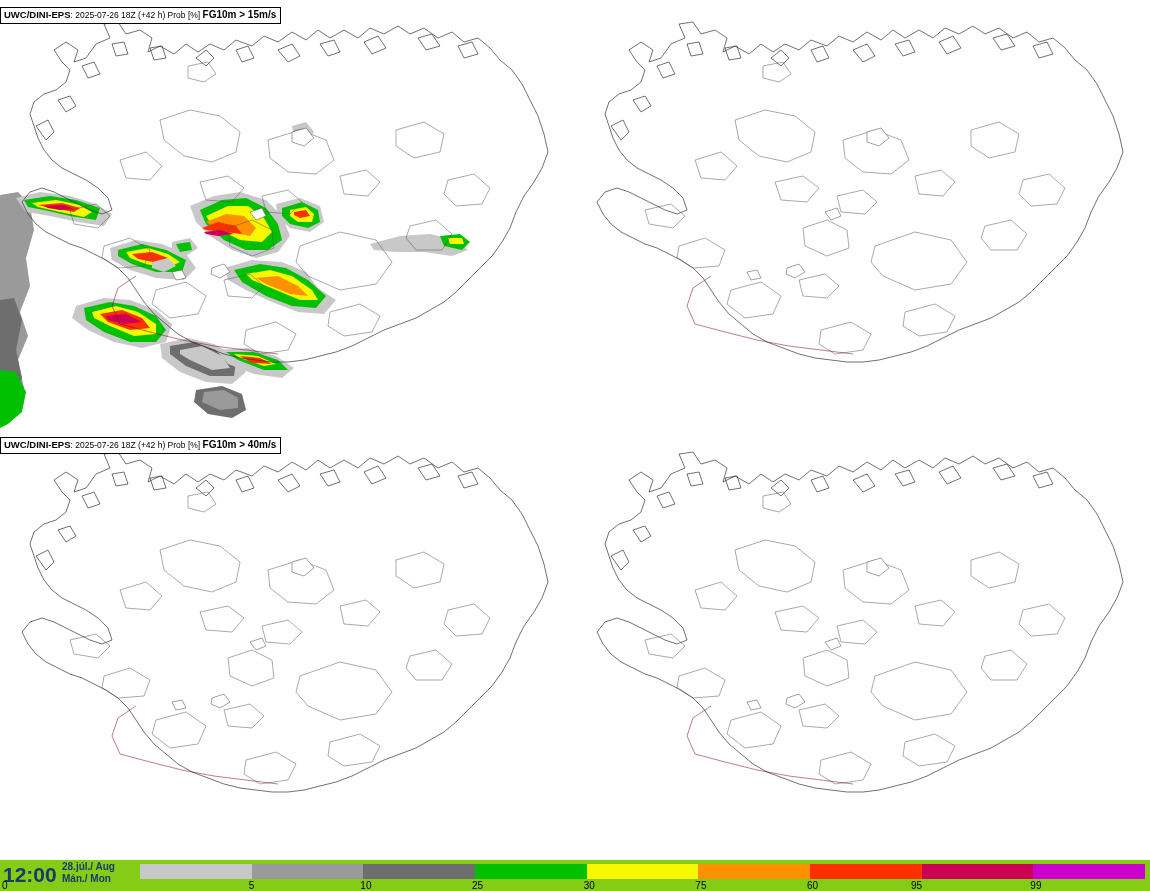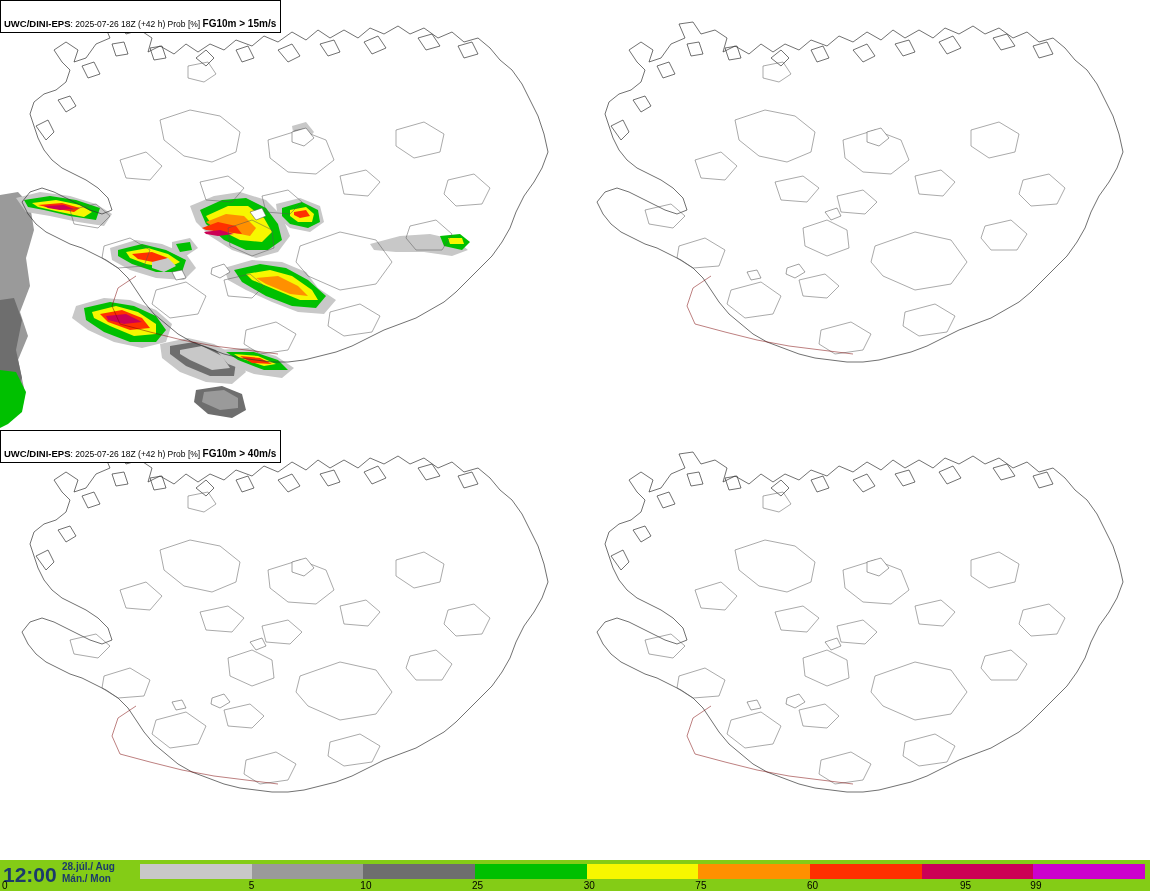--- a/index.html
+++ b/index.html
@@ -12,24 +12,24 @@
   }
   .grid{
     position:absolute;left:0;top:0;width:1150px;height:860px;
     display:grid;
     grid-template-columns:575px 575px;
     grid-template-rows:430px 430px;
   }
   .panel{position:relative;overflow:hidden;background:#ffffff;}
   .panel-map{position:absolute;left:0;top:0;width:575px;height:430px;}
   .title{
-    position:absolute;left:0;top:0;
+    position:absolute;left:0;top:7px;
     background:#ffffff;
     border:1px solid #000;
-    padding:17px 4px 2px 3px;
+    padding:1px 4px 2px 3px;
     font-size:9.5px;
     line-height:11px;
     white-space:nowrap;
     z-index:5;
   }
   .title .model{font-weight:bold;font-size:9.5px;}
   .title .run{font-size:8.5px;}
   .title .param{font-weight:bold;font-size:10px;}
   
   .footer{
@@ -356,16 +356,16 @@
       <div style="background: rgb(204, 0, 204);"></div>
     </div>
   <div class="cticks" id="cticks">
       <span style="left: 2px;">0</span>
       <span style="left: 248.667px;">5</span>
       <span style="left: 360.333px;">10</span>
       <span style="left: 472px;">25</span>
       <span style="left: 583.667px;">30</span>
       <span style="left: 695.333px; text-align: right;">75</span>
       <span style="left: 807px;">60</span>
-      <span style="left: 960px;">95</span>
+      <span style="left: 911px;">95</span>
       <span style="left: 1030.33px;">99</span>
     </div>
 </div>
 
 </body></html>

